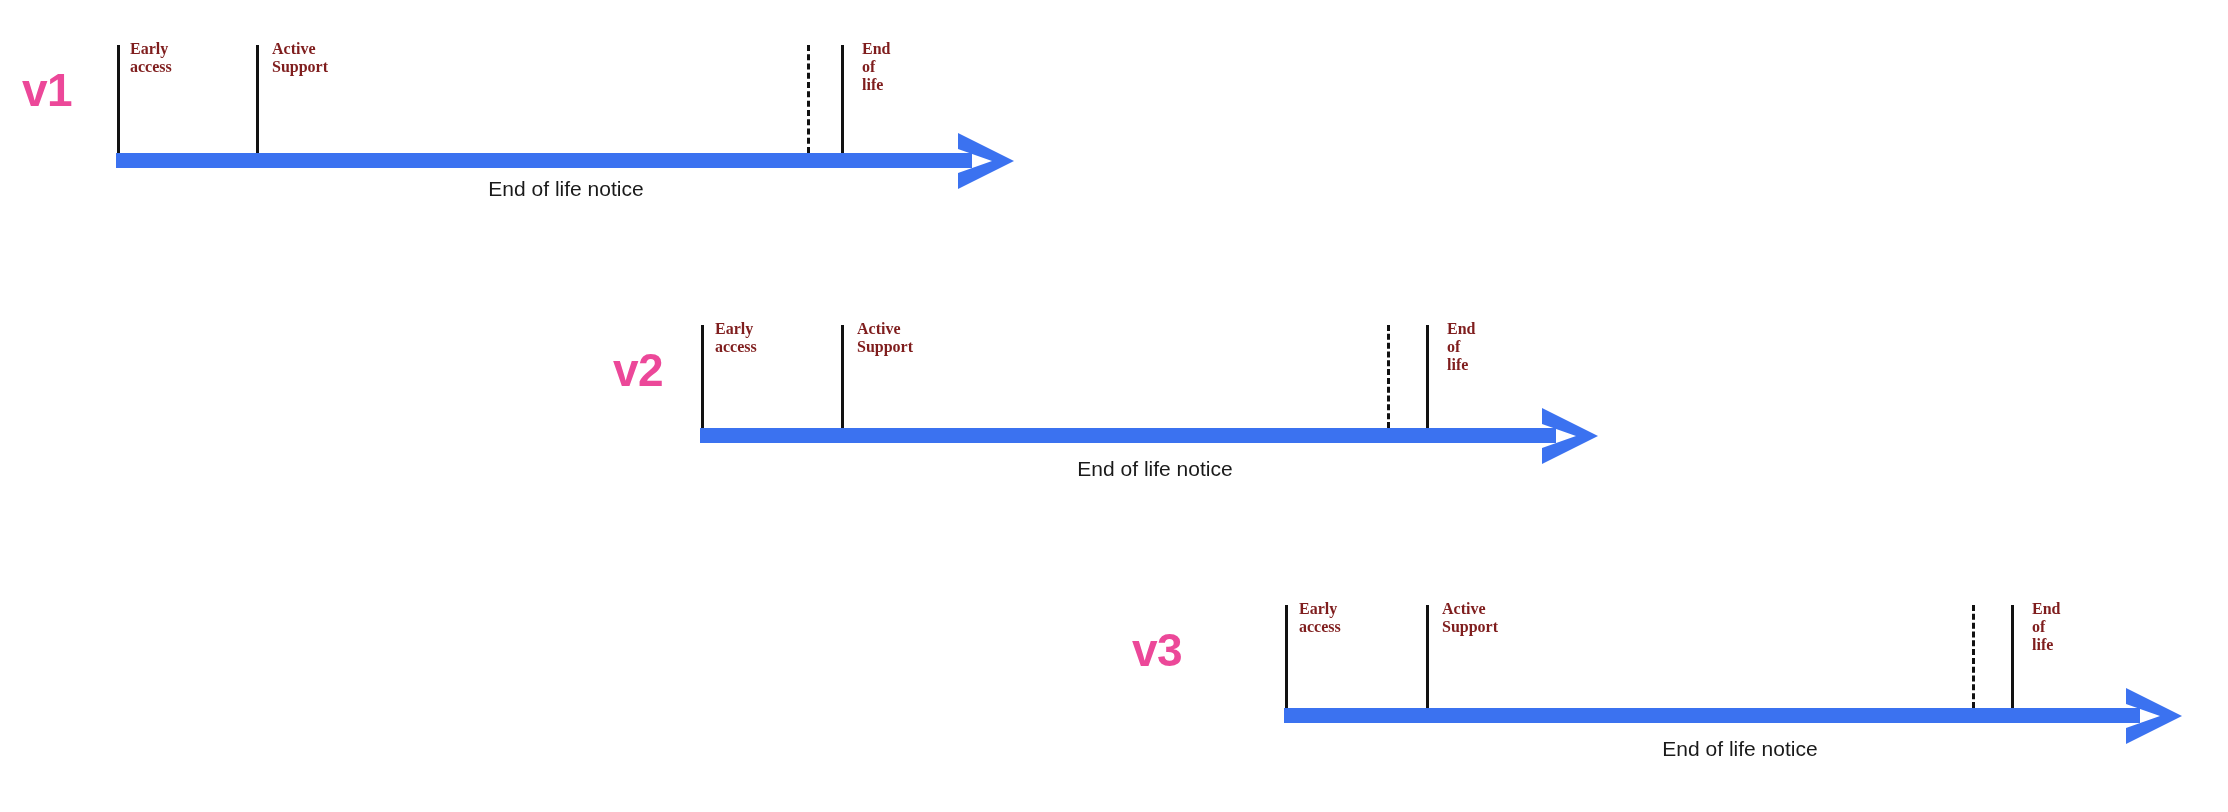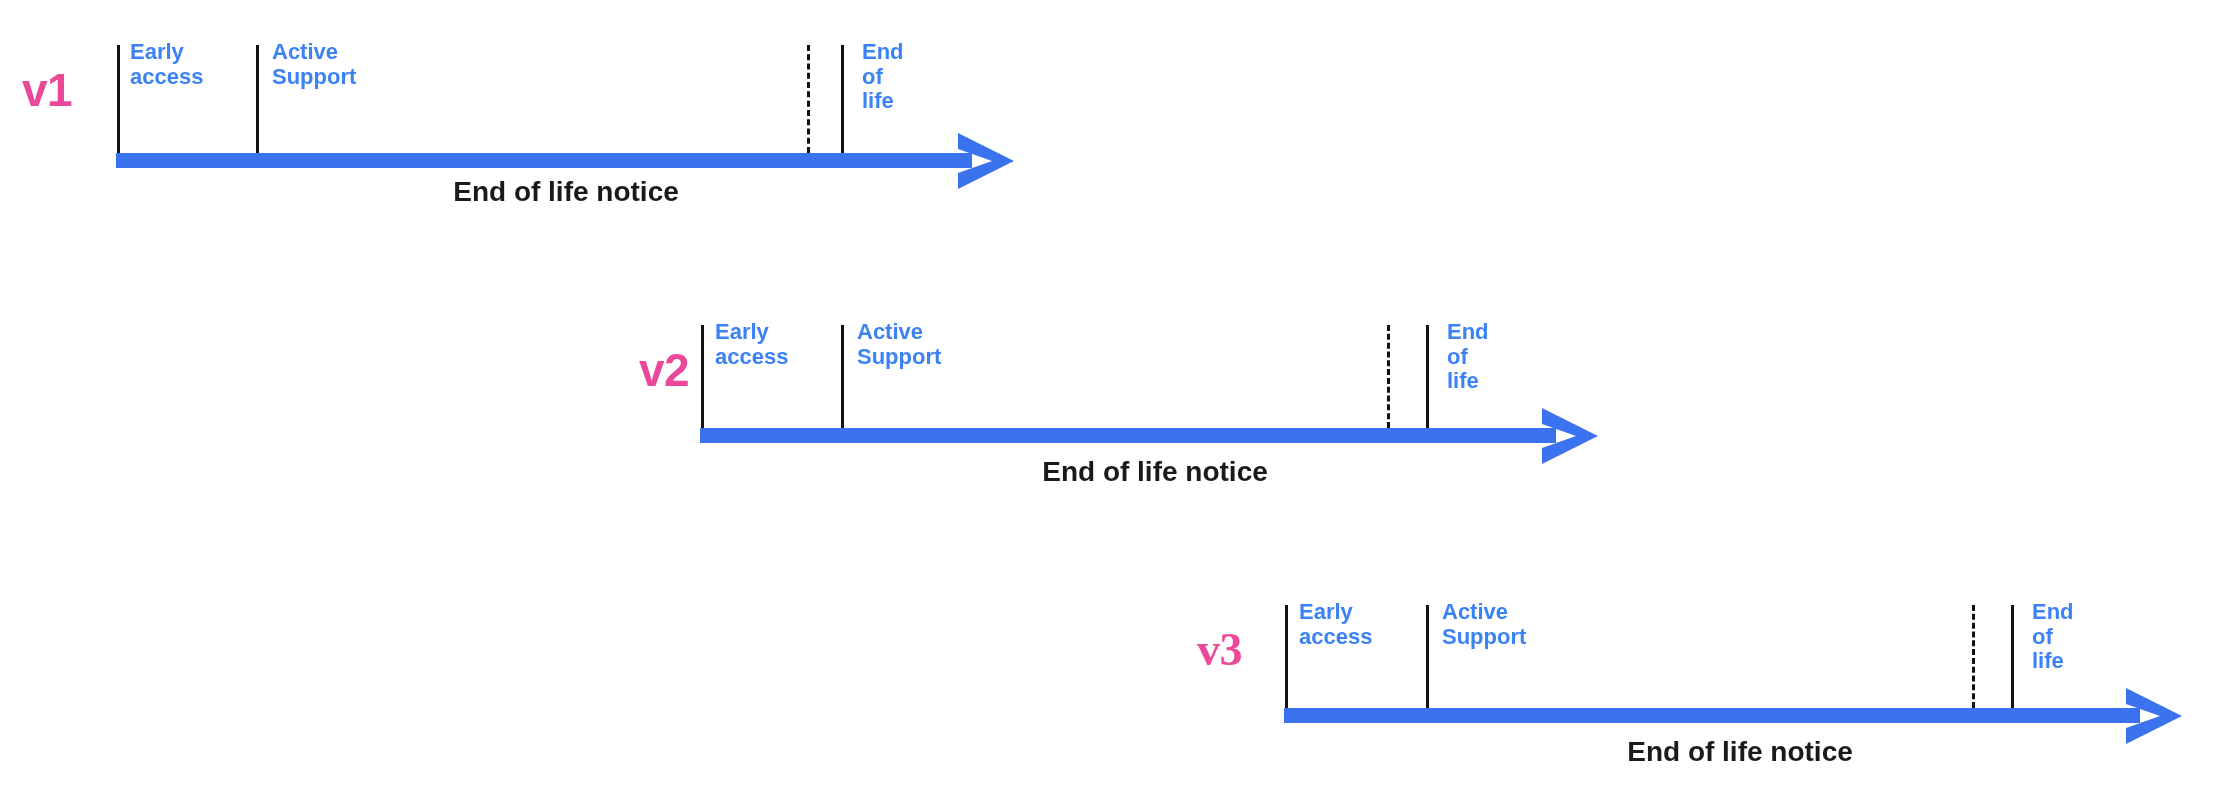--- a/index.html
+++ b/index.html
@@ -48,46 +48,47 @@
   
   .tick-dashed {
     position: absolute;
     width: 0;
     border-left: 3px dashed #111111;
   }
 
   
   .phase-label {
     position: absolute;
-    font-size: 22px;
+    font-size: 16px;
     font-weight: 700;
-    color: #3b82f6;
+    color: #7f1d1d;
     line-height: 1.12;
     white-space: pre-line;
+    font-family: Liberation Serif, serif;
   }
 
   
   .bar {
     position: absolute;
     height: 15px;
     background: #3b72f0;
   }
 
   
   .arrow-head {
     position: absolute;
     display: block;
     overflow: visible;
   }
 
   
   .notice-label {
     position: absolute;
-    font-size: 28px;
-    font-weight: 700;
+    font-size: 21px;
+    font-weight: 400;
     color: #1a1a1a;
     line-height: 1;
     white-space: nowrap;
   }
 </style>
 </head>
 <body>
 
 <div id="canvas">
     <div class="timeline">
@@ -100,37 +101,37 @@
 access</div>
       <div class="phase-label" style="left: 272px; top: 40px;">Active Support</div>
       <div class="phase-label" style="left: 862px; top: 40px;">End of life</div>
       <div class="bar" style="left: 116px; top: 153px; width: 856px; background: rgb(59, 114, 240);"></div>
       <svg class="arrow-head" width="64" height="64" viewBox="0 0 64 64" style="left: 952px; top: 129px; position: absolute;">
         <polygon points="6,4 62,32 6,60 6,44 40,32 6,20" fill="#3b72f0"></polygon>
       </svg>
       <div class="notice-label" style="left: 566px; top: 178px; transform: translateX(-50%);">End of life notice</div>
     </div>
     <div class="timeline">
-      <div class="version-label" style="left: 613px; top: 347px; margin-left: 26px;">v2</div>
+      <div class="version-label" style="left: 613px; top: 347px;">v2</div>
       <div class="tick" style="left: 701px; top: 325px; height: 103px;"></div>
       <div class="tick" style="left: 841px; top: 325px; height: 103px;"></div>
       <div class="tick" style="left: 1426px; top: 325px; height: 103px;"></div>
       <div class="tick-dashed" style="left: 1387px; top: 325px; height: 103px;"></div>
       <div class="phase-label" style="left: 715px; top: 320px;">Early
 access</div>
       <div class="phase-label" style="left: 857px; top: 320px;">Active Support</div>
       <div class="phase-label" style="left: 1447px; top: 320px;">End of life</div>
       <div class="bar" style="left: 700px; top: 428px; width: 856px; background: rgb(59, 114, 240);"></div>
       <svg class="arrow-head" width="64" height="64" viewBox="0 0 64 64" style="left: 1536px; top: 404px; position: absolute;">
         <polygon points="6,4 62,32 6,60 6,44 40,32 6,20" fill="#3b72f0"></polygon>
       </svg>
       <div class="notice-label" style="left: 1155px; top: 458px; transform: translateX(-50%);">End of life notice</div>
     </div>
     <div class="timeline">
-      <div class="version-label" style="left: 1197px; top: 627px; font-family: Liberation Serif, serif;">v3</div>
+      <div class="version-label" style="left: 1132px; top: 627px;">v3</div>
       <div class="tick" style="left: 1285px; top: 605px; height: 103px;"></div>
       <div class="tick" style="left: 1426px; top: 605px; height: 103px;"></div>
       <div class="tick" style="left: 2011px; top: 605px; height: 103px;"></div>
       <div class="tick-dashed" style="left: 1972px; top: 605px; height: 103px;"></div>
       <div class="phase-label" style="left: 1299px; top: 600px;">Early
 access</div>
       <div class="phase-label" style="left: 1442px; top: 600px;">Active Support</div>
       <div class="phase-label" style="left: 2032px; top: 600px;">End of life</div>
       <div class="bar" style="left: 1284px; top: 708px; width: 856px; background: rgb(59, 114, 240);"></div>
       <svg class="arrow-head" width="64" height="64" viewBox="0 0 64 64" style="left: 2120px; top: 684px; position: absolute;">

